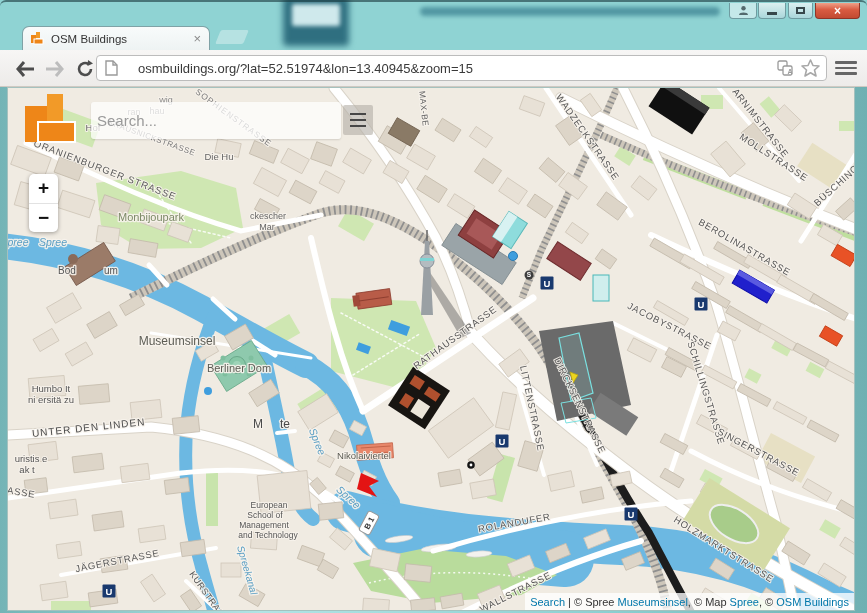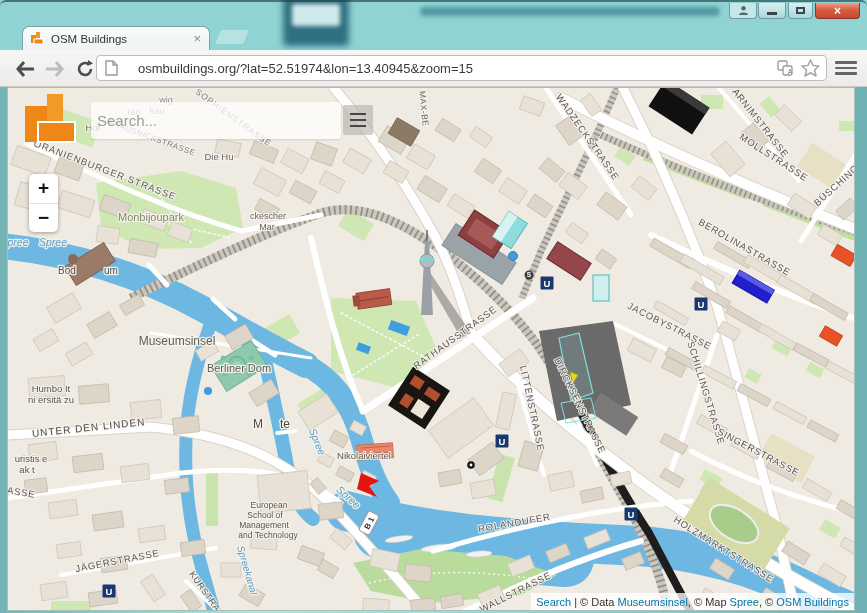--- a/index.html
+++ b/index.html
@@ -578,16 +578,16 @@
         <div></div>
           <div></div>
           <div></div>
       </div>
 
       <div id="zoom-ctl">
         <div class="zoom-btn" id="zoom-in-btn">+</div>
         <div class="zoom-btn" id="zoom-out-btn">−</div>
       </div>
 
-      <div id="attribution"><span class="attr-link">Search</span><span> | © Data </span><span class="attr-link">Museumsinsel</span><span>, © Map </span><span class="attr-link">Spree</span><span>, © </span><span class="attr-link">OSM Buildings</span></div>
+      <div id="attribution"><span class="attr-link">Search</span><span> | © Spree </span><span class="attr-link">Museumsinsel</span><span>, © Map </span><span class="attr-link">Spree</span><span>, © </span><span class="attr-link">OSM Buildings</span></div>
     </div>
   </div>
 </div>
 
 </body></html>

